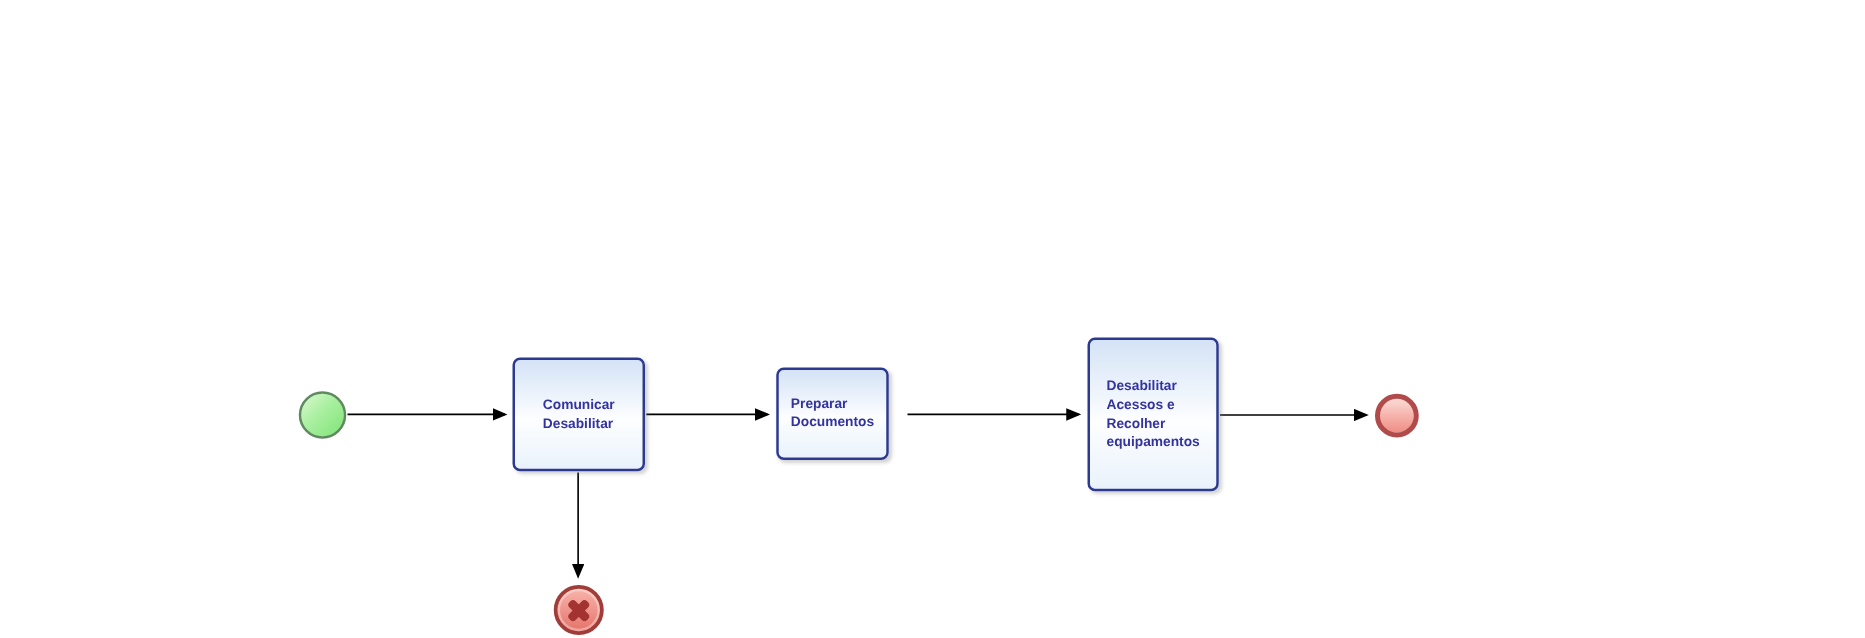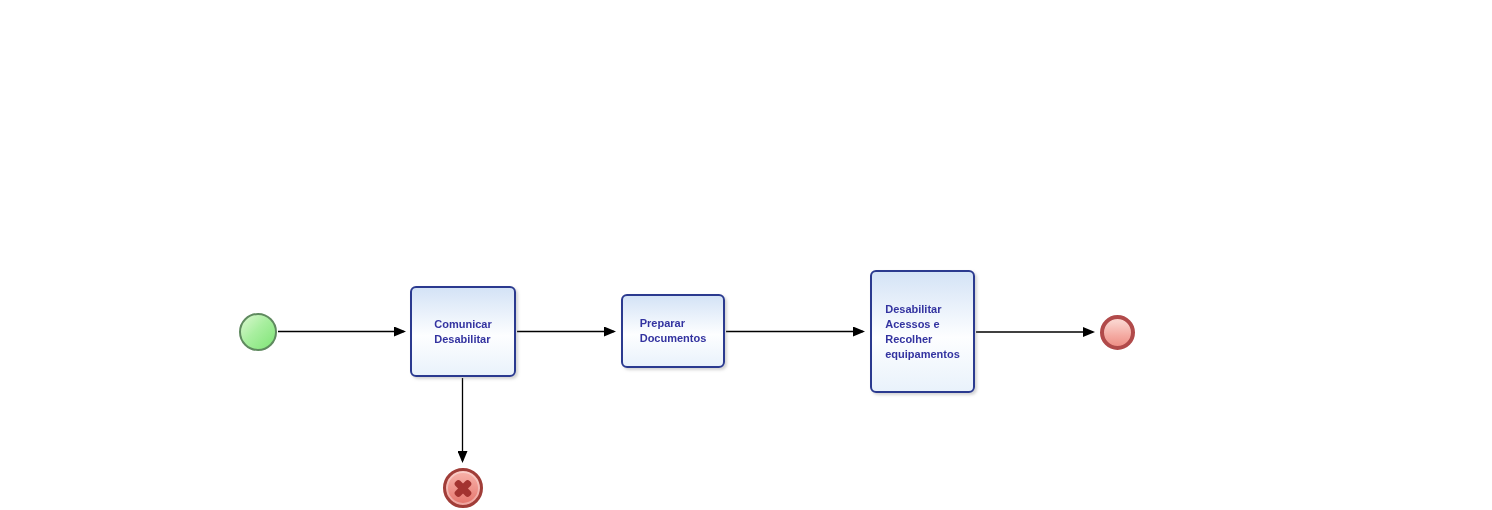--- a/index.html
+++ b/index.html
@@ -37,21 +37,21 @@
     justify-content: center;
     text-align: left;
     color: #3333a0;
     font-size: 11px;
     font-weight: bold;
     line-height: 15px;
     padding: 4px 24px;
     cursor: default;
   }
   .task-comunicar   { left: 410px; top: 286px; width: 106px; height: 91px;  }
-  .task-preparar    { left: 621px; top: 294px; width: 104px; height: 74px;  }
+  .task-preparar    { left: 621px; top: 294px; width: 90px; height: 74px;  }
   .task-desabilitar { left: 870px; top: 270px; width: 105px; height: 123px; }
 
   
   .event {
     position: absolute;
     box-sizing: border-box;
     border-radius: 50%;
   }
   .event-start {
     left: 239px; top: 313px;

